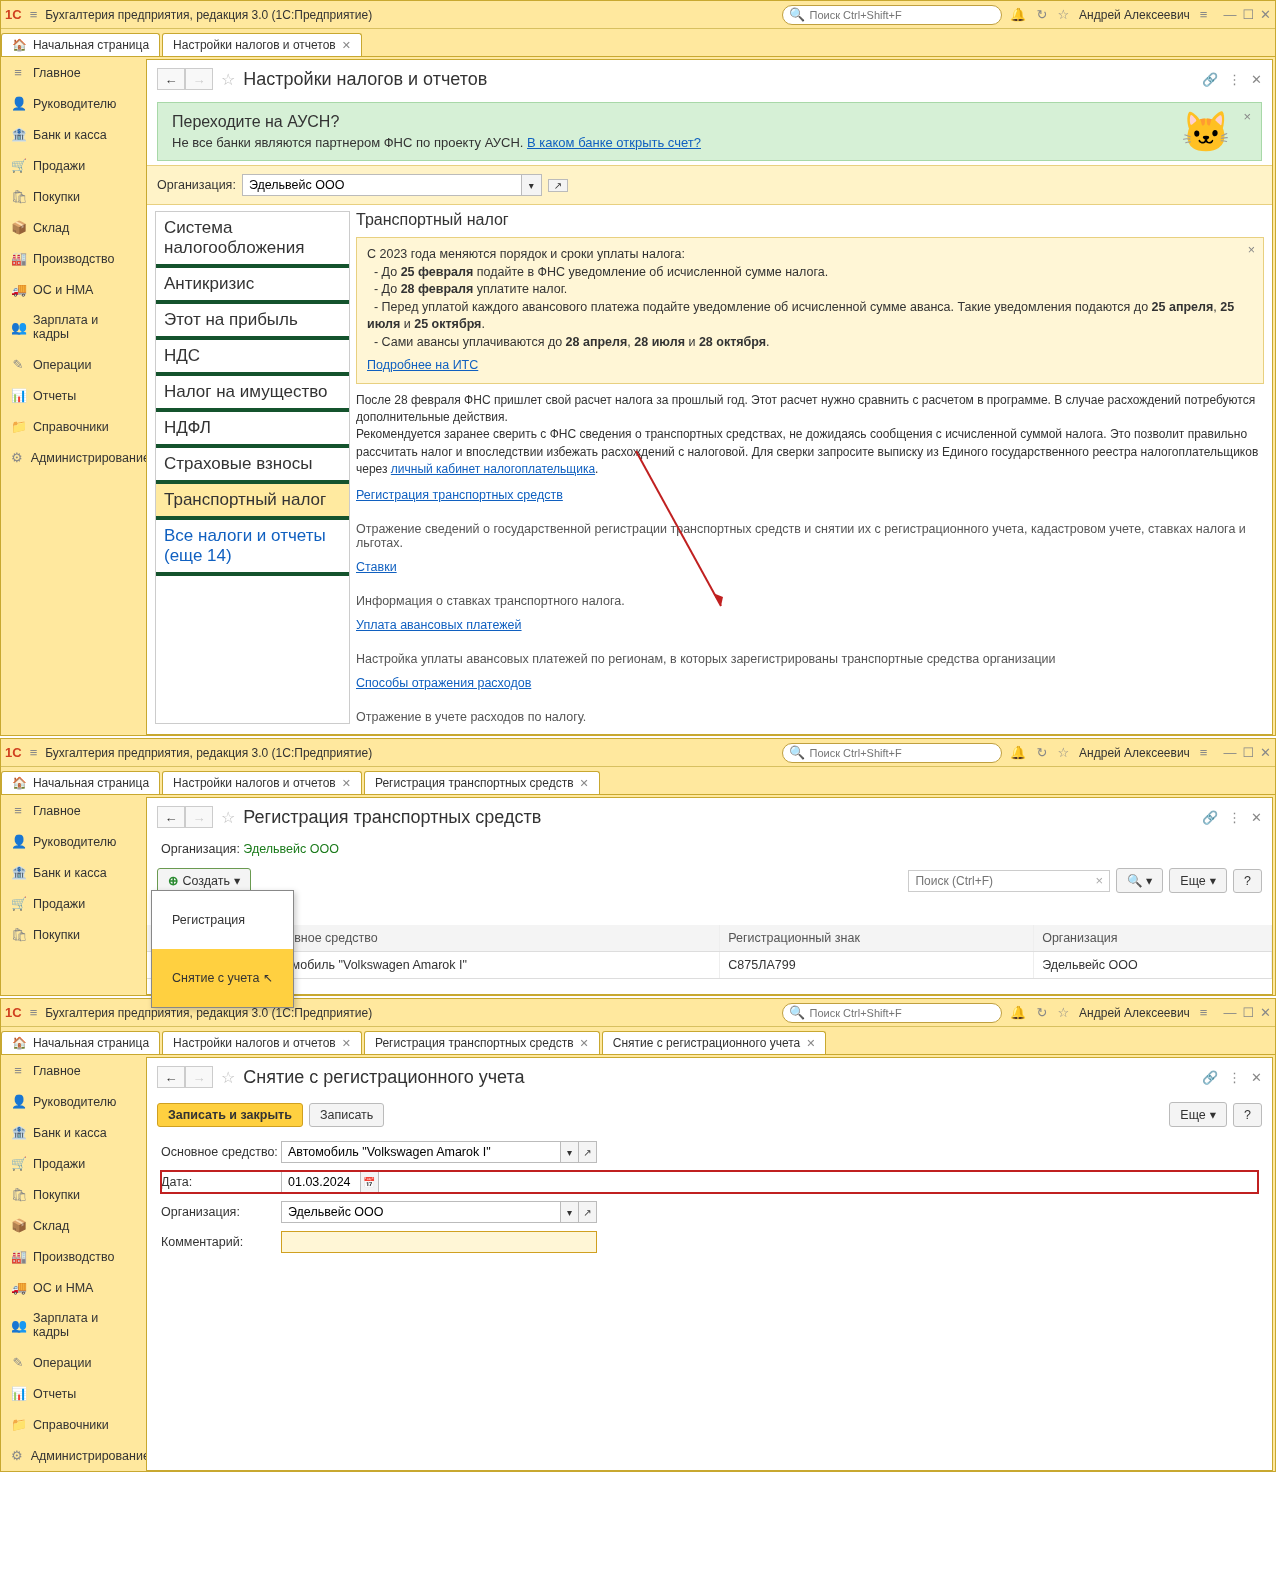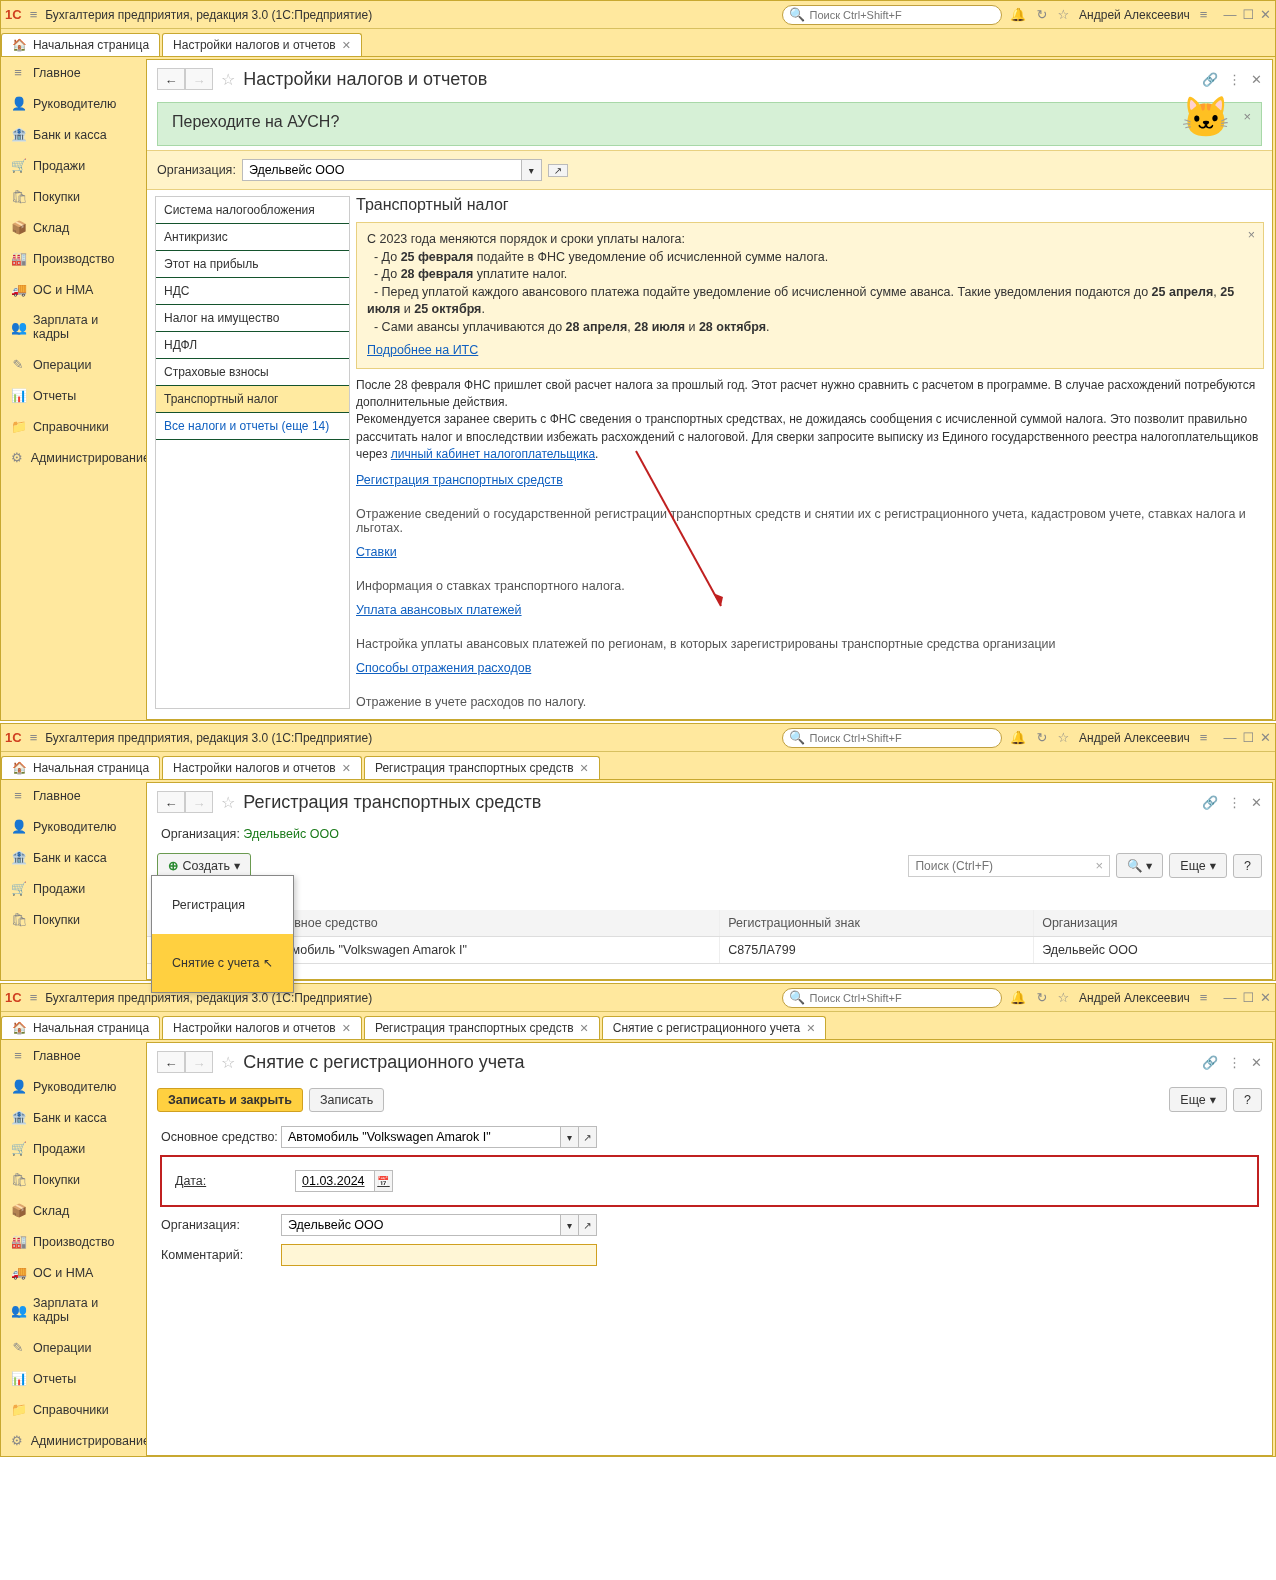--- a/index.html
+++ b/index.html
@@ -36,21 +36,21 @@
 .banner .close-b { position: absolute; top: 6px; right: 10px; color: #888; cursor: pointer; }
 .banner a { color: #1060c0; text-decoration: underline; }
 .banner .cat { position: absolute; right: 30px; bottom: 4px; font-size: 40px; }
 .org-row { display: flex; align-items: center; padding: 8px 10px; gap: 6px; background: #fff3c8; border-top: 1px solid #e8d080; border-bottom: 1px solid #e8d080; margin: 2px 0; }
 .org-row label { font-size: 12.5px; }
 .org-input { display: flex; flex: 0 0 300px; }
 .org-input input { flex: 1; border: 1px solid #bbb; padding: 3px 6px; font-size: 12.5px; }
 .org-dd, .org-open { border: 1px solid #bbb; border-left: none; width: 20px; background: #f4f4f4; display: flex; align-items: center; justify-content: center; cursor: pointer; font-size: 10px; }
 .two-col { display: flex; padding: 4px 8px 10px 8px; gap: 6px; }
 .leftlist { width: 195px; border: 1px solid #ccc; }
-.leftlist .li { padding: 6px 8px; font-size: 12px; cursor: pointer; border-bottom: 1px solid #14532d; }
+.leftlist .li { padding: 6px 8px; font-size: 17px; cursor: pointer; border-bottom: 4px solid #14532d; }
 .leftlist .li.sel { background: #ffeaa0; }
 .leftlist .li.link { color: #1060c0; }
 .rightpane { flex: 1; }
 .rightpane h3 { font-size: 16px; font-weight: normal; margin-bottom: 8px; }
 .warnbox { background: #fff6d6; border: 1px solid #e8d080; padding: 8px 10px; font-size: 12.5px; line-height: 1.4; position: relative; }
 .warnbox .close-w { position: absolute; top: 4px; right: 8px; color: #888; cursor: pointer; }
 .warnbox a { color: #1060c0; }
 .infoblk { font-size: 12px; line-height: 1.45; margin-top: 8px; }
 .infoblk a { color: #1060c0; text-decoration: underline; }
 .sect { margin-top: 10px; font-size: 12.5px; }
@@ -71,21 +71,21 @@
 .dropdown-menu .mi.hov { background: #ffd040; }
 .table { width: 100%; border-collapse: collapse; margin-top: 26px; }
 .table th, .table td { border-bottom: 1px solid #ddd; border-right: 1px solid #eee; padding: 6px 8px; font-size: 12.5px; text-align: left; }
 .table th { background: #f4f4f4; font-weight: normal; color: #555; }
 .cursor-ptr { font-size: 12px; }
 .form { padding: 8px 14px; }
 .form-row { display: flex; align-items: center; margin-bottom: 8px; }
 .form-row label { width: 120px; font-size: 12.5px; }
 .form-row .inp { display: flex; }
 .form-row .inp input { border: 1px solid #bbb; padding: 3px 6px; font-size: 12.5px; }
-.form-row.hl { outline: 2px solid #c02020; outline-offset: -1px; padding: 14px; text-decoration: underline; }
+.form-row.hl { outline: 2px solid #c02020; outline-offset: -1px; padding: 0; }
 .form-row.sel .inp input { background: #fff6d6; border-color: #d0a020; }
 .form-row .dd, .form-row .op { border: 1px solid #bbb; border-left: none; width: 18px; background: #f4f4f4; display:flex;align-items:center;justify-content:center;font-size:10px;cursor:pointer; }
 svg.arrow { position: absolute; top: 0; left: 0; pointer-events: none; }
 </style>
 </head>
 <body>
 
 <div class="window" style="position:relative;">
   <div class="titlebar">
     <span class="logo">1С</span>
@@ -181,20 +181,21 @@
         <span class="page-title">Настройки налогов и отчетов</span>
         <div class="page-header-icons">
           <span>🔗</span>
           <span>⋮</span>
           <span>✕</span>
         </div>
       </div>
       <div class="banner">
         <span class="close-b">×</span>
         <h3>Переходите на АУСН?</h3>
+        <div><span>Не все банки являются партнером ФНС по проекту АУСН. </span><a href="#">В каком банке открыть счет?</a></div>
         <span class="cat">🐱</span>
       </div>
       <div class="org-row">
         <label>Организация:</label>
         <div class="org-input">
           <input value="Эдельвейс ООО" style="">
           <div class="org-dd">▾</div>
         </div>
         <div class="org-open" style="border:1px solid #bbb;">↗</div>
       </div>

